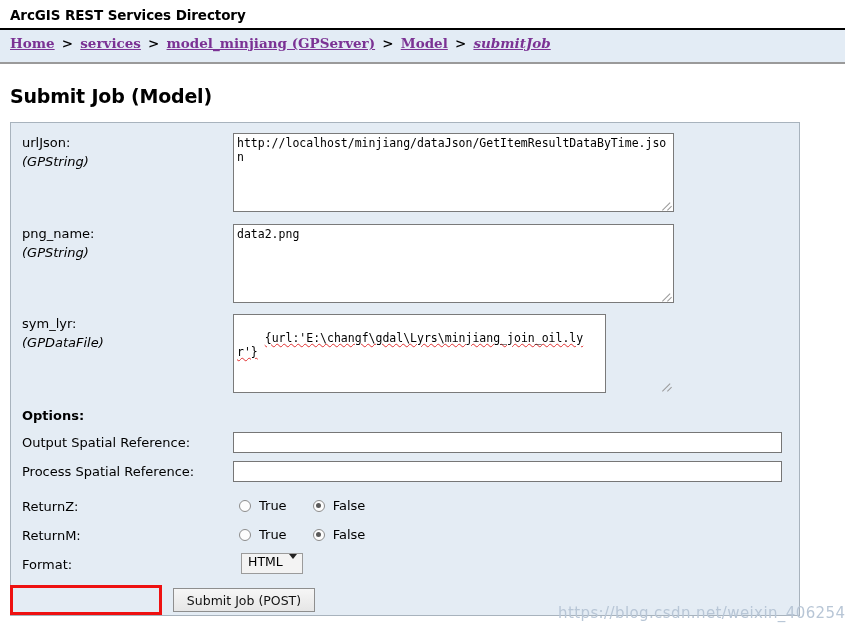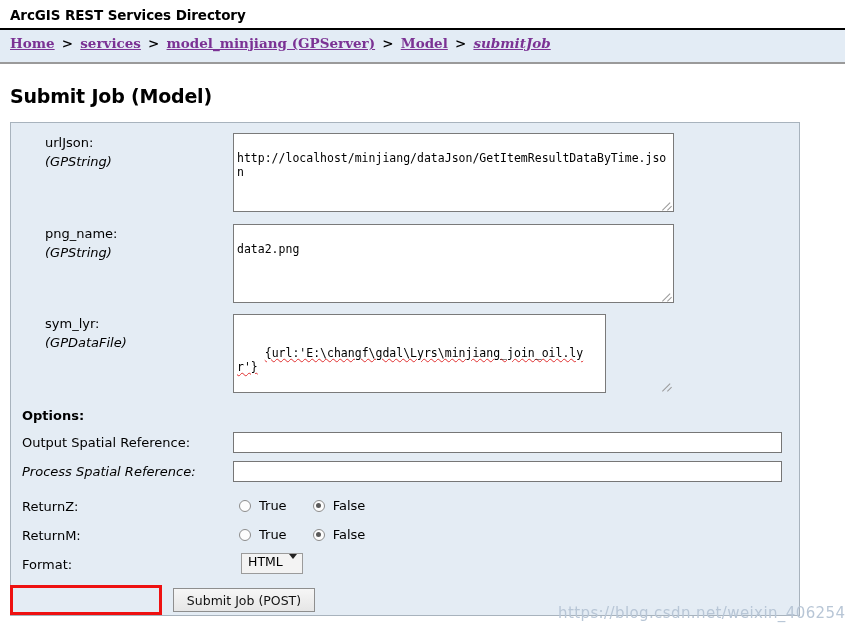--- a/index.html
+++ b/index.html
@@ -65,40 +65,39 @@
     width: 790px;
     height: 494px;
     background: #e4ecf4;
     border: 1px solid #a8b3bd;
     box-sizing: border-box;
   }
 
   .param-row {
     position: absolute;
     left: 11px;
-    margin-left: 23px;
   }
   .param-label {
     font-size: 13px;
     line-height: 19px;
     white-space: nowrap;
   }
   .param-label .type {
     font-style: italic;
   }
 
   .ta {
     position: absolute;
     font-family: "DejaVu Sans Mono", "Liberation Mono", monospace;
     font-size: 11.5px;
     line-height: 14px;
     background: #ffffff;
     border: 1px solid #7a7a7a;
     box-sizing: border-box;
-    padding: 17px 3px;
+    padding: 2px 3px;
     color: #000;
     resize: none;
     white-space: pre-wrap;
     word-break: break-all;
     overflow: hidden;
   }
   .ta-grip {
     position: absolute;
     width: 13px;
     height: 13px;
@@ -294,21 +293,21 @@
   <div class="ta" style="left:222px; top:191px; width:373px; height:79px;">
     <span class="squiggle">{url:'E:\changf\gdal\Lyrs\minjiang_join_oil.lyr'}</span>
   </div>
   <div class="ta-grip" style="left:650px; top:257px;"></div>
 
   <div class="options-title">Options:</div>
 
   <div class="opt-label" style="top:312px;">Output Spatial Reference:</div>
   <input class="text-input" style="top: 309px;" type="text" value="">
 
-  <div class="opt-label" style="top:341px;font-style:italic;">Process Spatial Reference:</div>
+  <div class="opt-label" style="top:341px;">Process Spatial Reference:</div>
   <input class="text-input" style="top: 338px;" type="text" value="">
 
   <div class="opt-label" style="top:376px;">ReturnZ:</div>
   <div class="radio-group" style="top:375px;">
     <label class="radio-item">
       <span class="radio"></span>
       <span class="radio-text">True</span>
     </label>
     <label class="radio-item">
       <span class="radio checked"></span>

